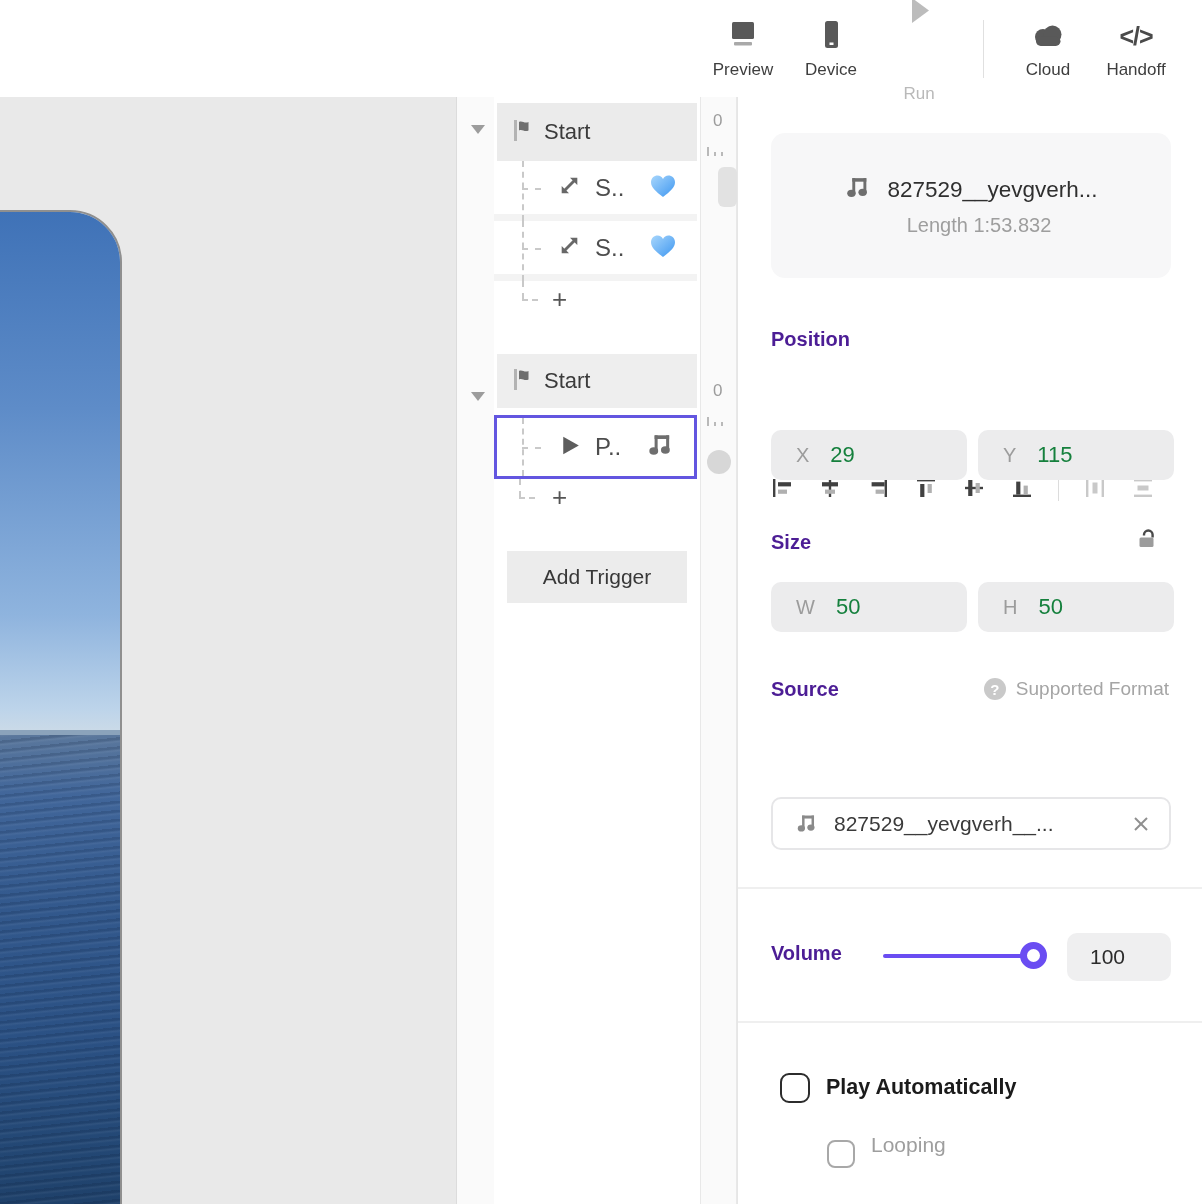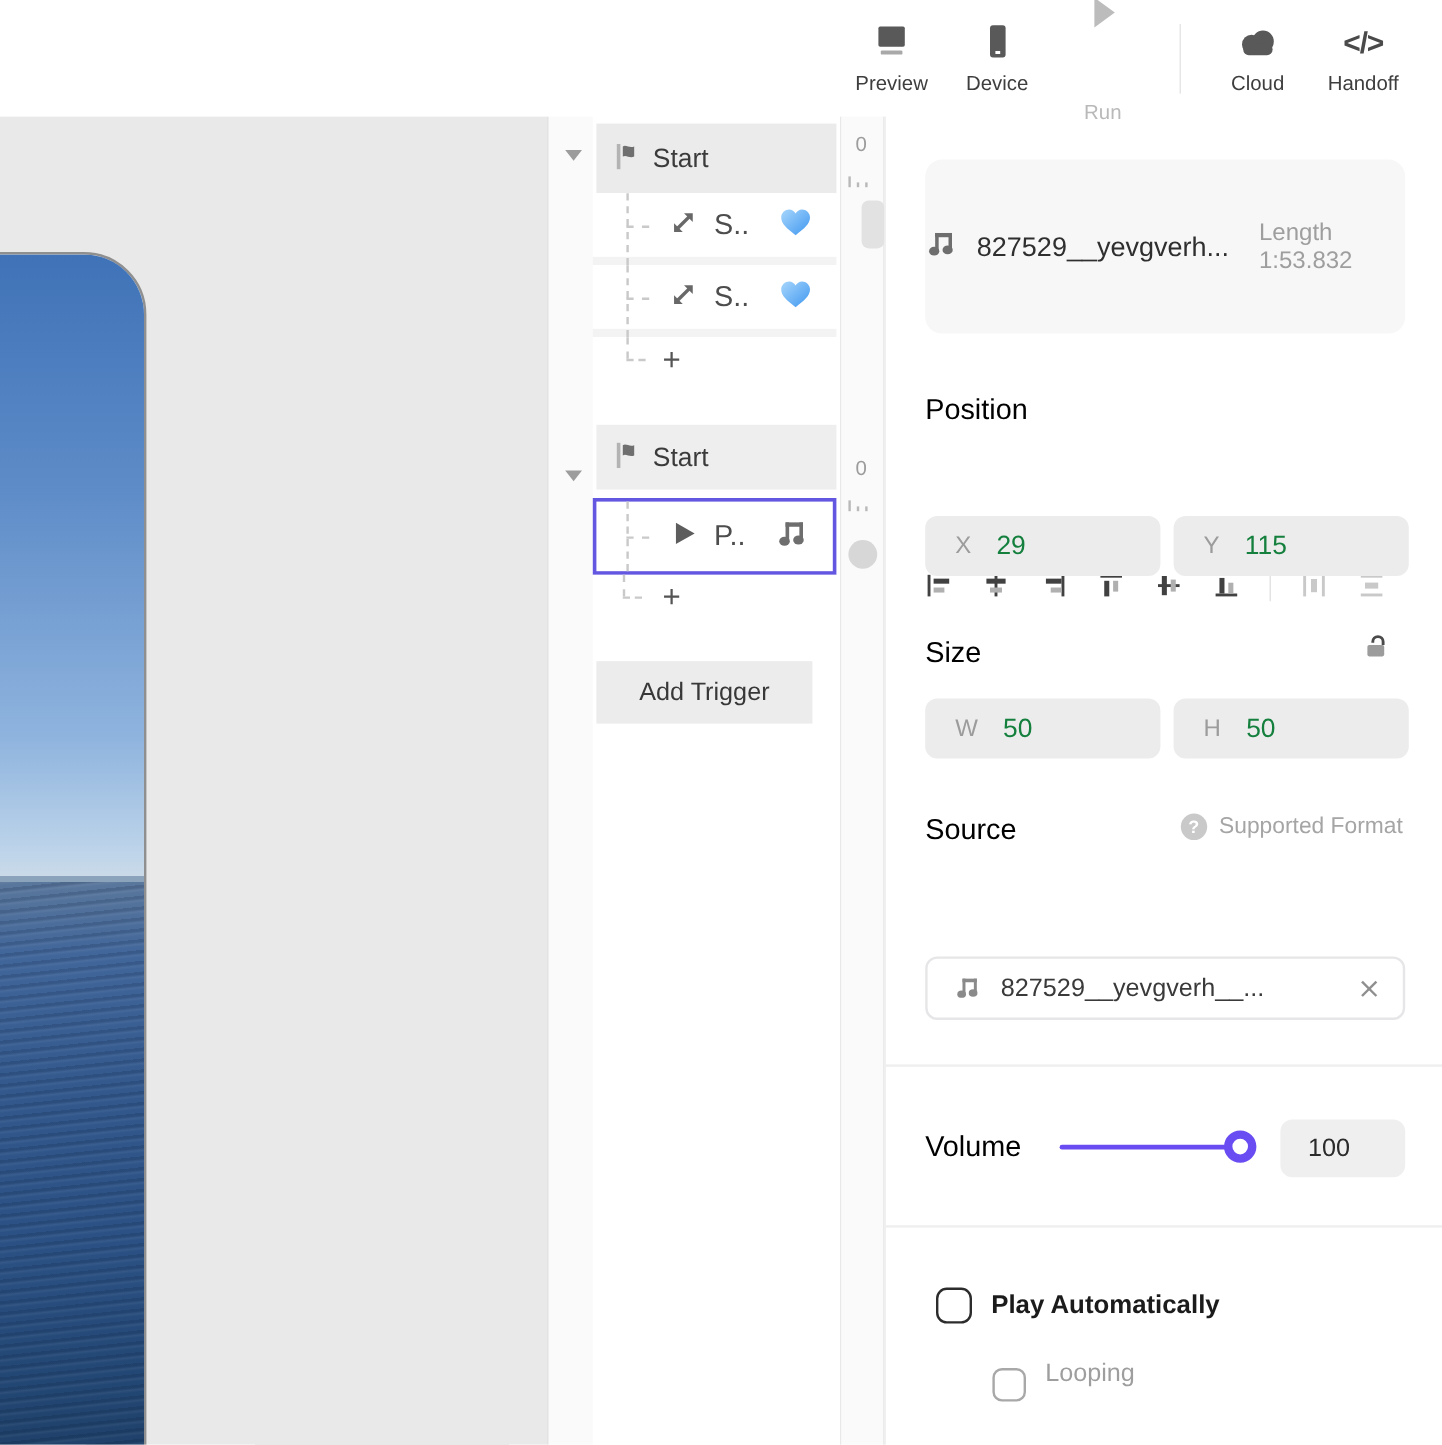--- a/index.html
+++ b/index.html
@@ -43,39 +43,39 @@
   .t-row .r-label { font-size:24px; color:#4d4d4d; }
   .t-row .layer-ic { margin-left:auto; margin-right:20px; }
   .t-row.selected { height:64px; border:3px solid #6356e0; padding-left:59px; }
   .t-row.selected .vline { left:25px; bottom:0; }
   .t-row.selected .hline { left:25px; }
   .plus-row { position:relative; width:203px; height:36px; background:#fff; display:flex; align-items:center; cursor:pointer; }
   .plus-row .vline { position:absolute; left:28px; top:0; height:50%; border-left:2px dashed #c9c9c9; }
   .plus-row .hline { position:absolute; left:28px; top:50%; width:16px; border-top:2px dashed #c9c9c9; }
   .plus-glyph { margin-left:58px; font-size:26px; color:#555; line-height:20px; }
   .spacer1 { height:37px; } .spacer2 { height:7px; } .spacer3 { height:36px; }
-  .add-trigger { margin-left:3px; width:180px; height:52px; background:#ececec; display:flex; align-items:center; justify-content:center; font-size:21px; color:#383838; cursor:pointer; }
+  .add-trigger { margin-left:13px; width:180px; height:52px; background:#ececec; display:flex; align-items:center; justify-content:center; font-size:21px; color:#383838; cursor:pointer; }
 
   
   .timeline { position:absolute; left:700px; top:97px; width:37px; height:1107px; background:#fafafa; border-left:1px solid #e8e8e8; border-right:1px solid #e8e8e8; }
   .tl-zero { position:absolute; left:12px; font-size:17px; color:#9c9c9c; }
   .tl-ticks { position:absolute; left:6px; display:flex; gap:5px; align-items:flex-start; }
   .tl-ticks i { display:block; width:2px; background:#b9b9b9; }
   .tl-ticks i.tall { height:9px; } .tl-ticks i.short { height:4px; margin-top:5px; }
   .tl-thumb { position:absolute; left:17px; top:70px; width:19px; height:40px; background:#e2e2e2; border-radius:6px; cursor:pointer; }
   .tl-dot { position:absolute; left:6px; top:353px; width:24px; height:24px; background:#d7d7d7; border-radius:50%; }
 
   
   .props { position:absolute; left:737px; top:97px; width:465px; height:1107px; background:#fff; border-left:1px solid #e6e6e6; }
   .audio-card { position:absolute; left:33px; top:36px; width:400px; height:145px; background:#f7f7f8; border-radius:14px;
-                display:flex; flex-direction:row; align-items:center; justify-content:center; gap:9px; }
+                display:flex; flex-direction:column; align-items:center; justify-content:center; gap:9px; }
   .ac-title-row { display:flex; align-items:center; gap:16px; }
   .ac-title { font-size:22.5px; color:#2f2f2f; }
   .ac-sub { font-size:20px; color:#9e9e9e;margin-left:16px; }
-  .sec-label { position:absolute; left:33px; font-size:24px; font-weight:400; color:#000000; }
+  .sec-label { position:absolute; left:33px; font-size:20px; font-weight:700; color:#4c1d95; }
   .align-row { position:absolute; left:32px; top:378px; display:flex; align-items:center; gap:24px; }
   .align-row .aic { cursor:pointer; display:flex; }
   .align-div { width:1px; height:26px; background:#dcdcdc; }
   .field-row { position:absolute; left:33px; display:flex; gap:11px; }
   .field { width:196px; height:50px; background:#ececed; border-radius:10px; display:flex; align-items:center; cursor:text; }
   .field .f-label { font-size:20px; color:#9c9c9c; margin-left:25px; }
   .field .f-value { font-size:22px; color:#15803d; margin-left:21px; }
   .lock { position:absolute; right:43px; top:430px; cursor:pointer; }
   .help { position:absolute; right:33px; top:581px; display:flex; align-items:center; gap:10px; cursor:pointer; }
   .help-circle { width:22px; height:22px; border-radius:50%; background:#c9c9c9; color:#fff; font-size:15px; font-weight:700; display:flex; align-items:center; justify-content:center; }

